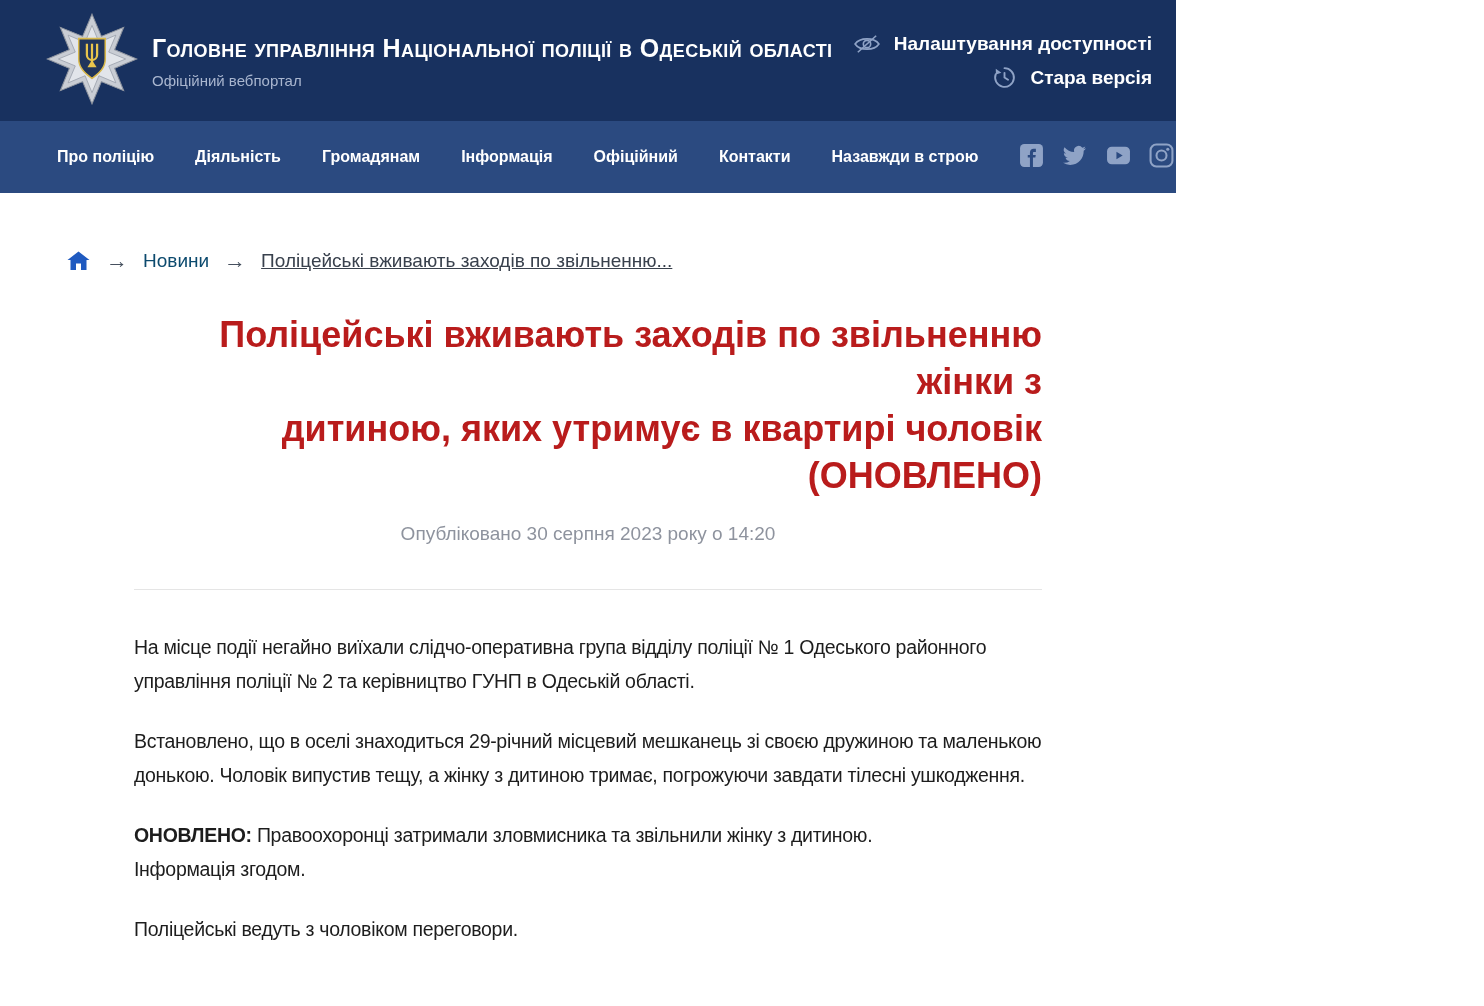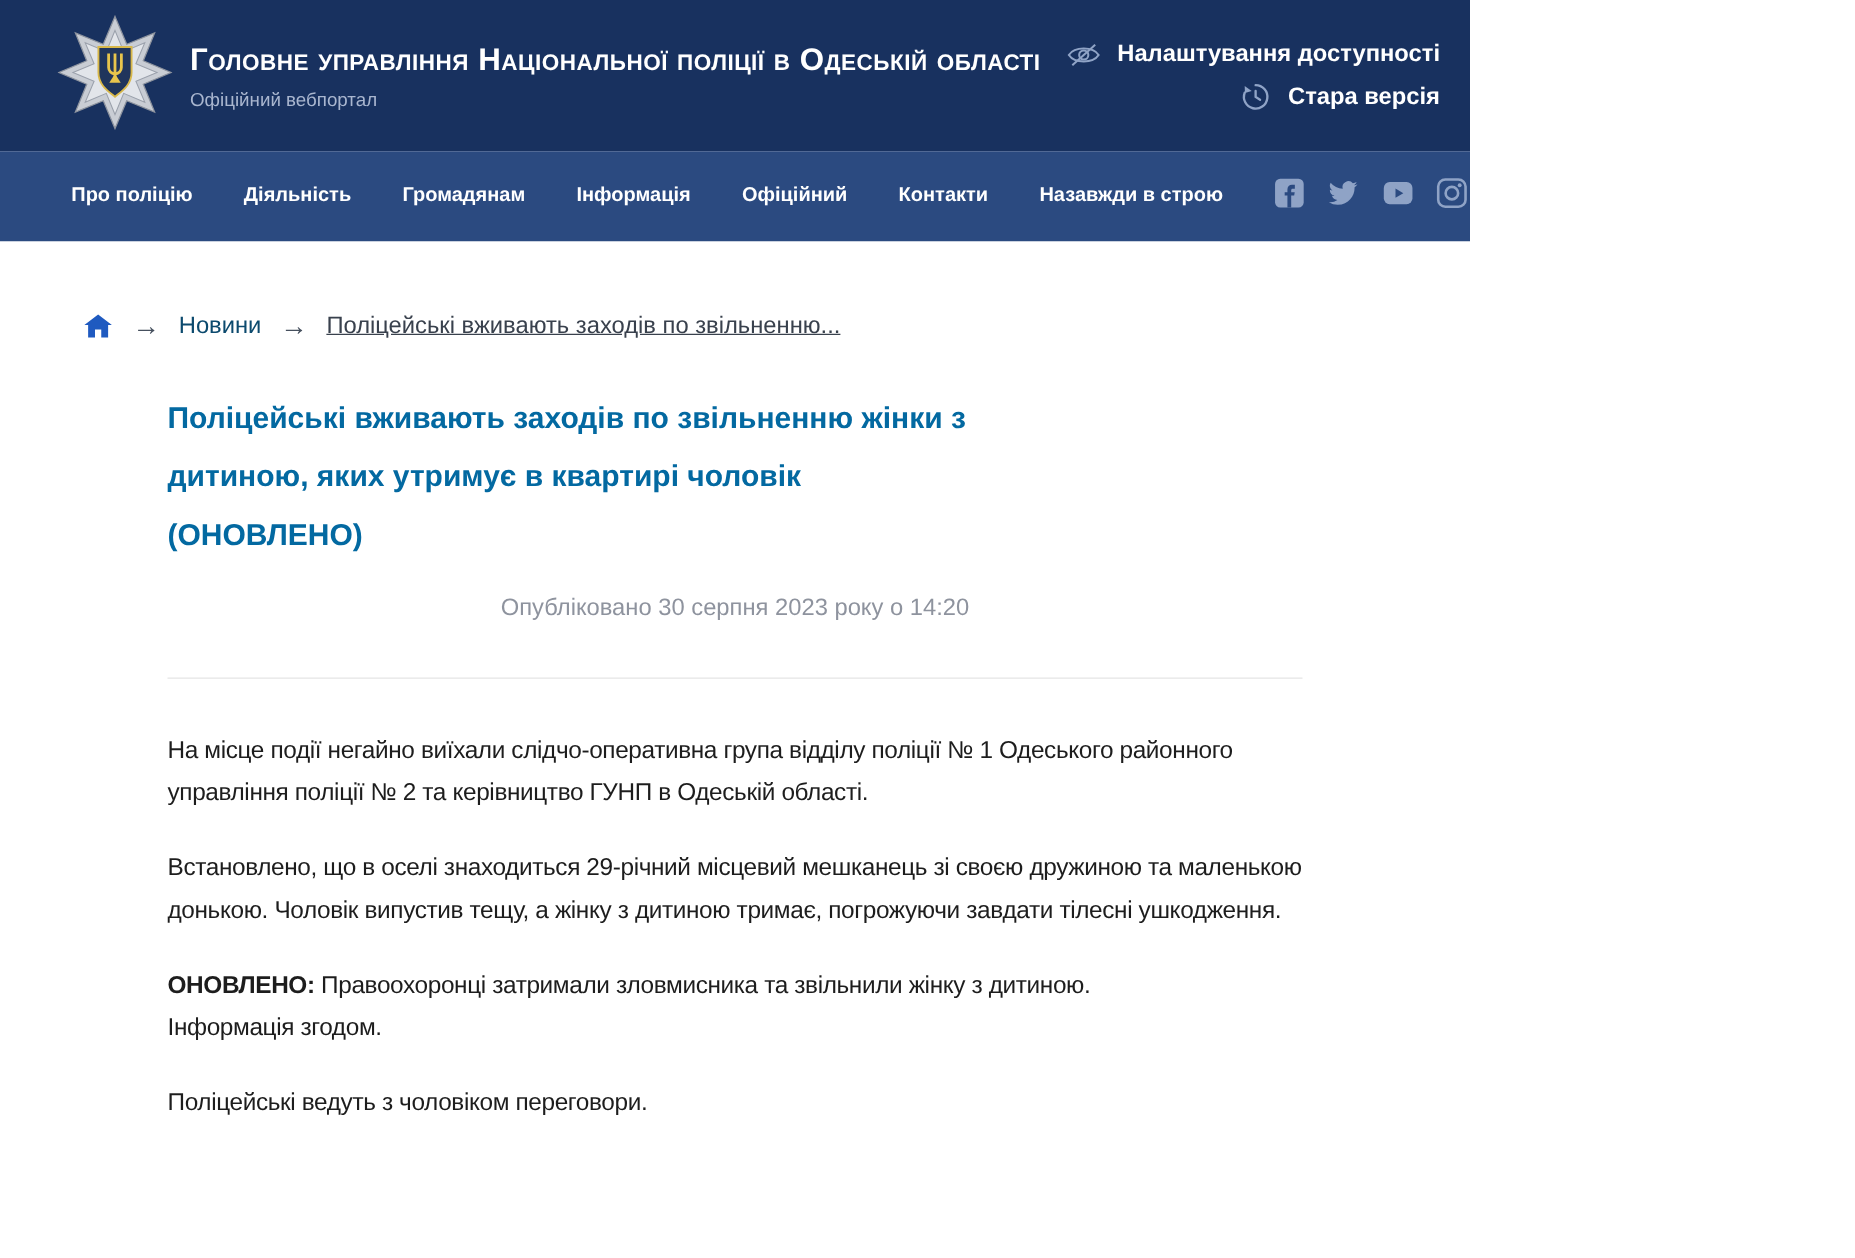--- a/index.html
+++ b/index.html
@@ -110,25 +110,25 @@
   .crumb-sep { color: #46505e; font-size: 22px; line-height: 1; }
   .crumb-link { color: #0c4a6e; text-decoration: none; cursor: pointer; }
   .crumb-current { color: #39414d; text-decoration: underline; }
 
   
   .article {
     width: 908px;
     margin: 38px auto 0;
   }
   .article-title {
-    text-align: left;
-    font-weight: bold;
-    font-size: 24px;
+    text-align: right;
+    font-weight: bold;
+    font-size: 36px;
     line-height: 47px;
-    color: #0369a1;
+    color: #b91c1c;
     margin: 0;
   }
   .article-title span { display: block; }
   .article-date {
     text-align: center;
     color: #8e939e;
     font-size: 19px;
     margin-top: 24px;
   }
   .article-divider {

